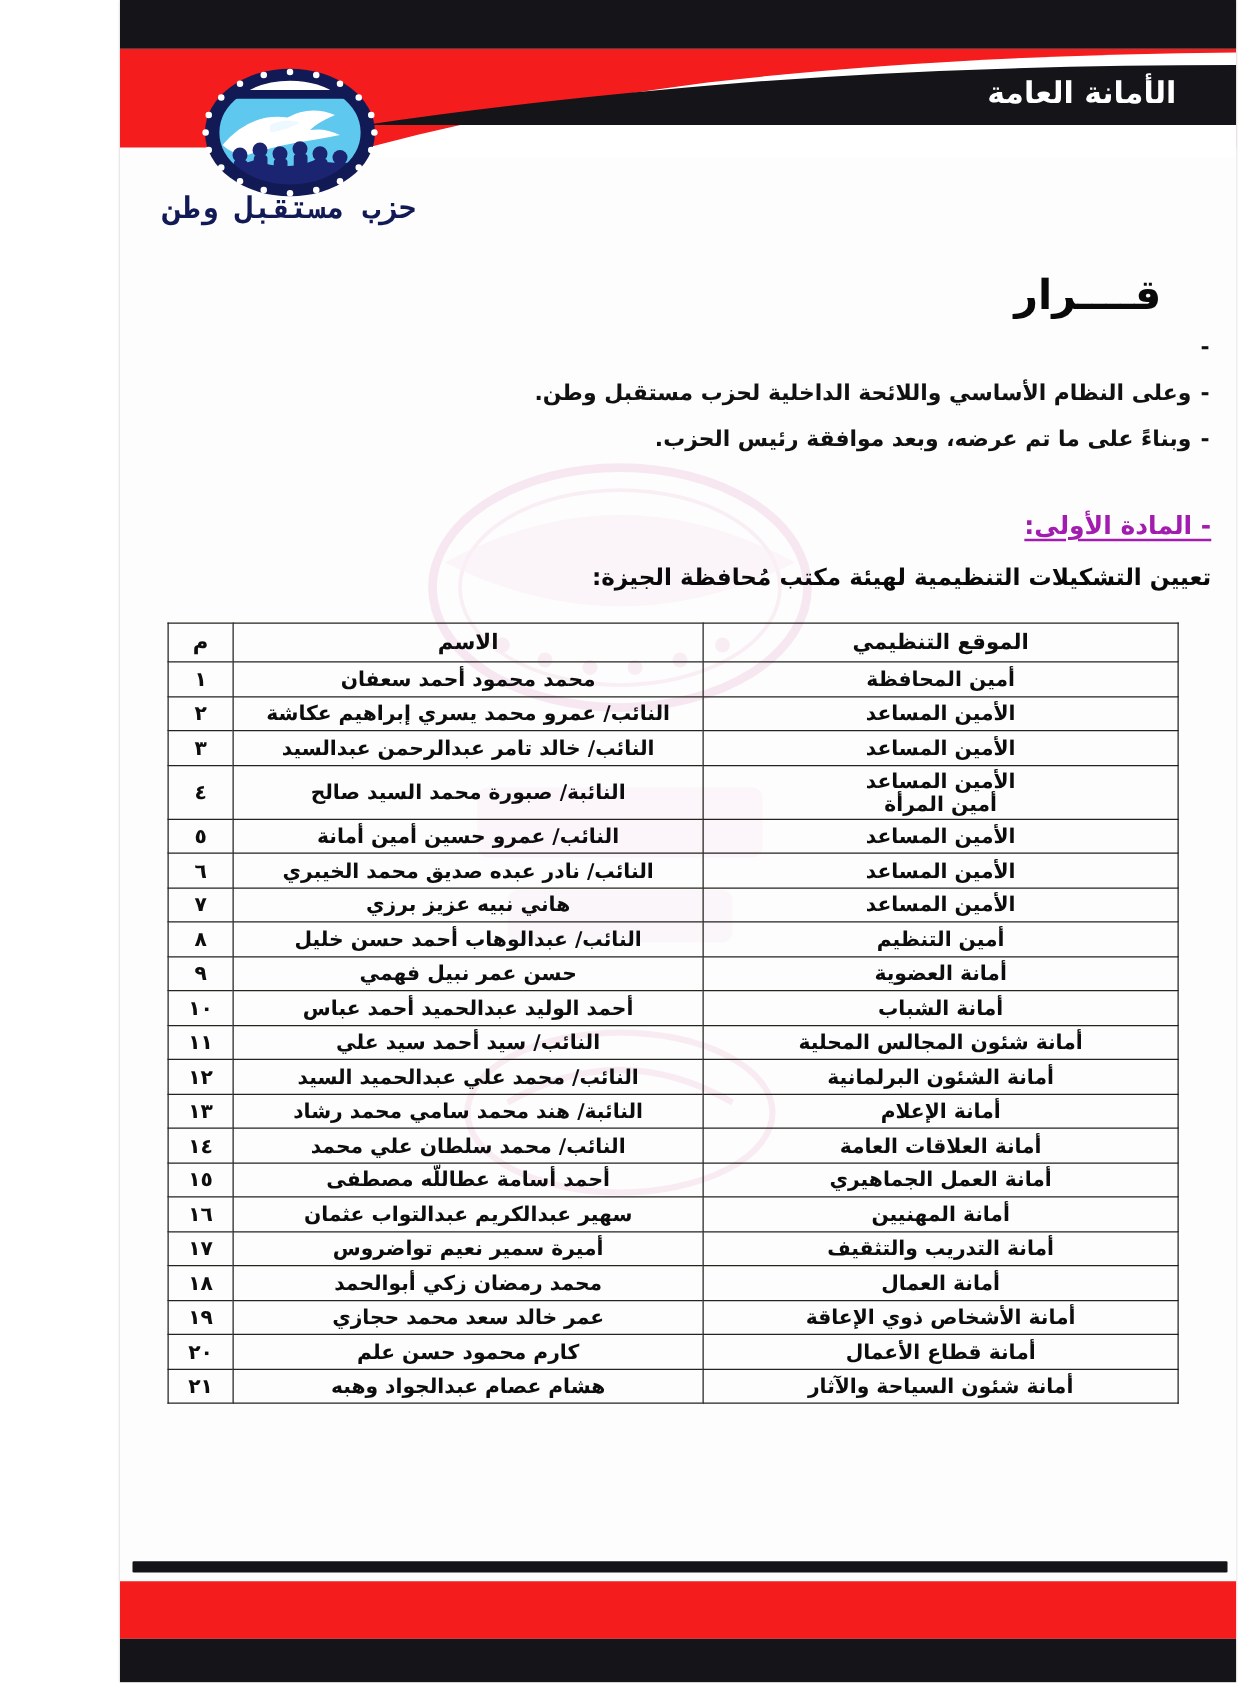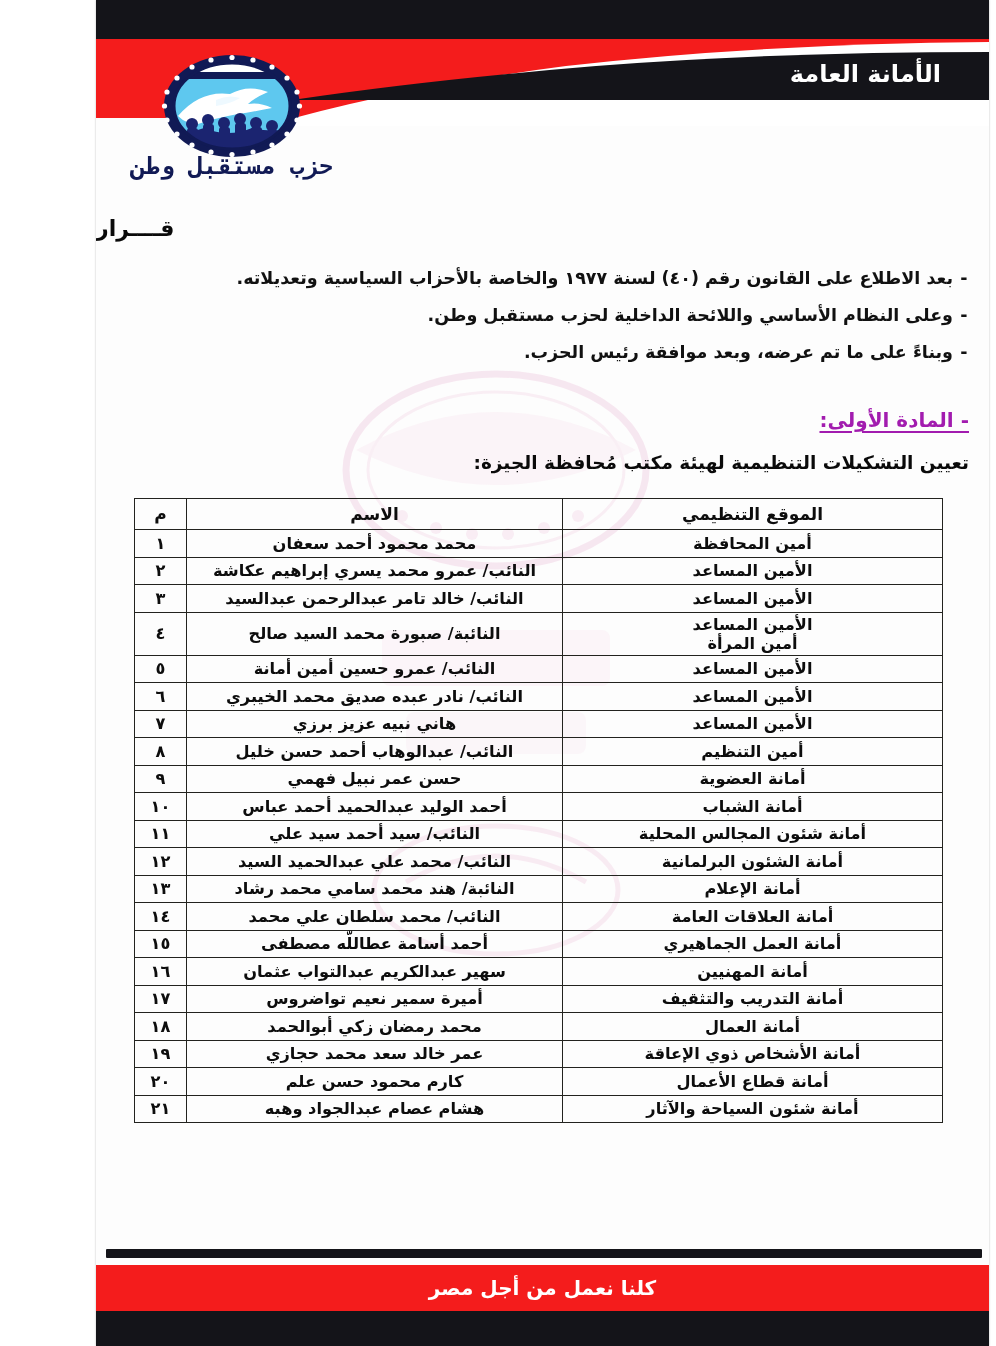--- a/index.html
+++ b/index.html
@@ -104,22 +104,22 @@
     position: absolute;
     left: 0; top: 0;
     width: 893px; height: 1346px;
     z-index: 5;
   }
 
   .doc-title {
     position: absolute;
     left: 0; top: 216px;
     width: 893px;
-    text-align: left;
-    font-size: 22px;
+    text-align: right;
+    font-size: 33px;
     font-weight: bold;
     color: #0a0a0a;
     padding-right: 60px;
   }
 
   .clauses {
     position: absolute;
     right: 14px;
     top: 268px;
     width: 860px;
@@ -327,21 +327,20 @@
       <div class="logo-text">حزب مستقبل وطن</div>
     </div>
 
     <div class="body-area">
 
       <div class="doc-title">قــــرار</div>
 
       <div class="clauses">
         <div class="clause">
           <span class="dash">-</span>
-          <span class="ctext">بعد الاطلاع على القانون رقم (٤٠) لسنة ١٩٧٧ والخاصة بالأحزاب السياسية وتعديلاته.</span>
         </div>
         <div class="clause">
           <span class="dash">-</span>
           <span class="ctext">وعلى النظام الأساسي واللائحة الداخلية لحزب مستقبل وطن.</span>
         </div>
         <div class="clause">
           <span class="dash">-</span>
           <span class="ctext">وبناءً على ما تم عرضه، وبعد موافقة رئيس الحزب.</span>
         </div>
       </div>
@@ -471,17 +470,16 @@
               <td class="name">هشام عصام عبدالجواد وهبه</td>
               <td class="num">٢١</td>
             </tr>
           </tbody>
       </table>
 
     </div>
 
     <div class="ftr-rule"></div>
     <div class="ftr-red"></div>
-    <div class="ftr-slogan">كلنا نعمل من أجل مصر</div>
     <div class="ftr-black"></div>
 
   </div>
 </div>
 
 </body></html>

